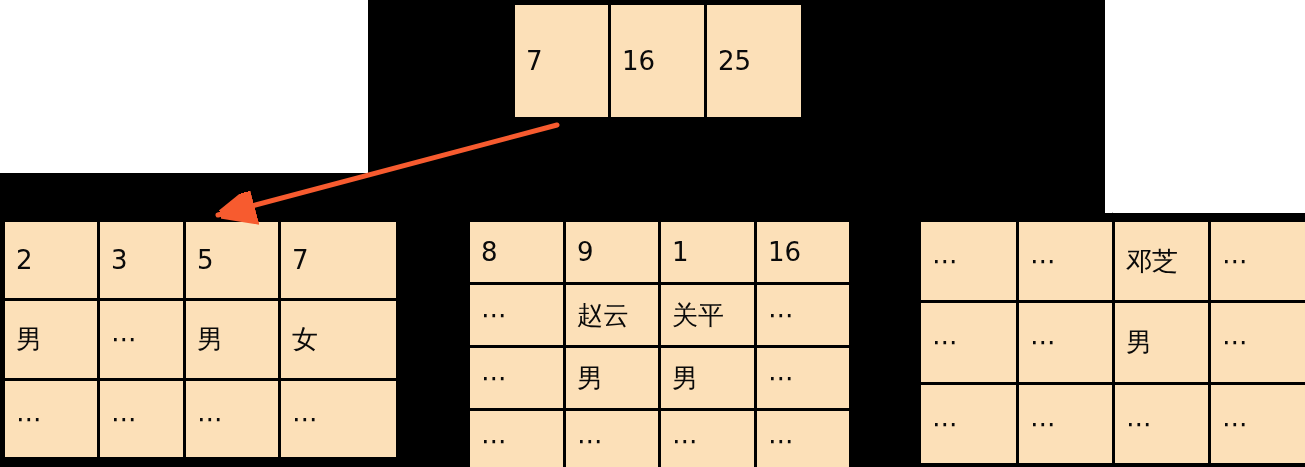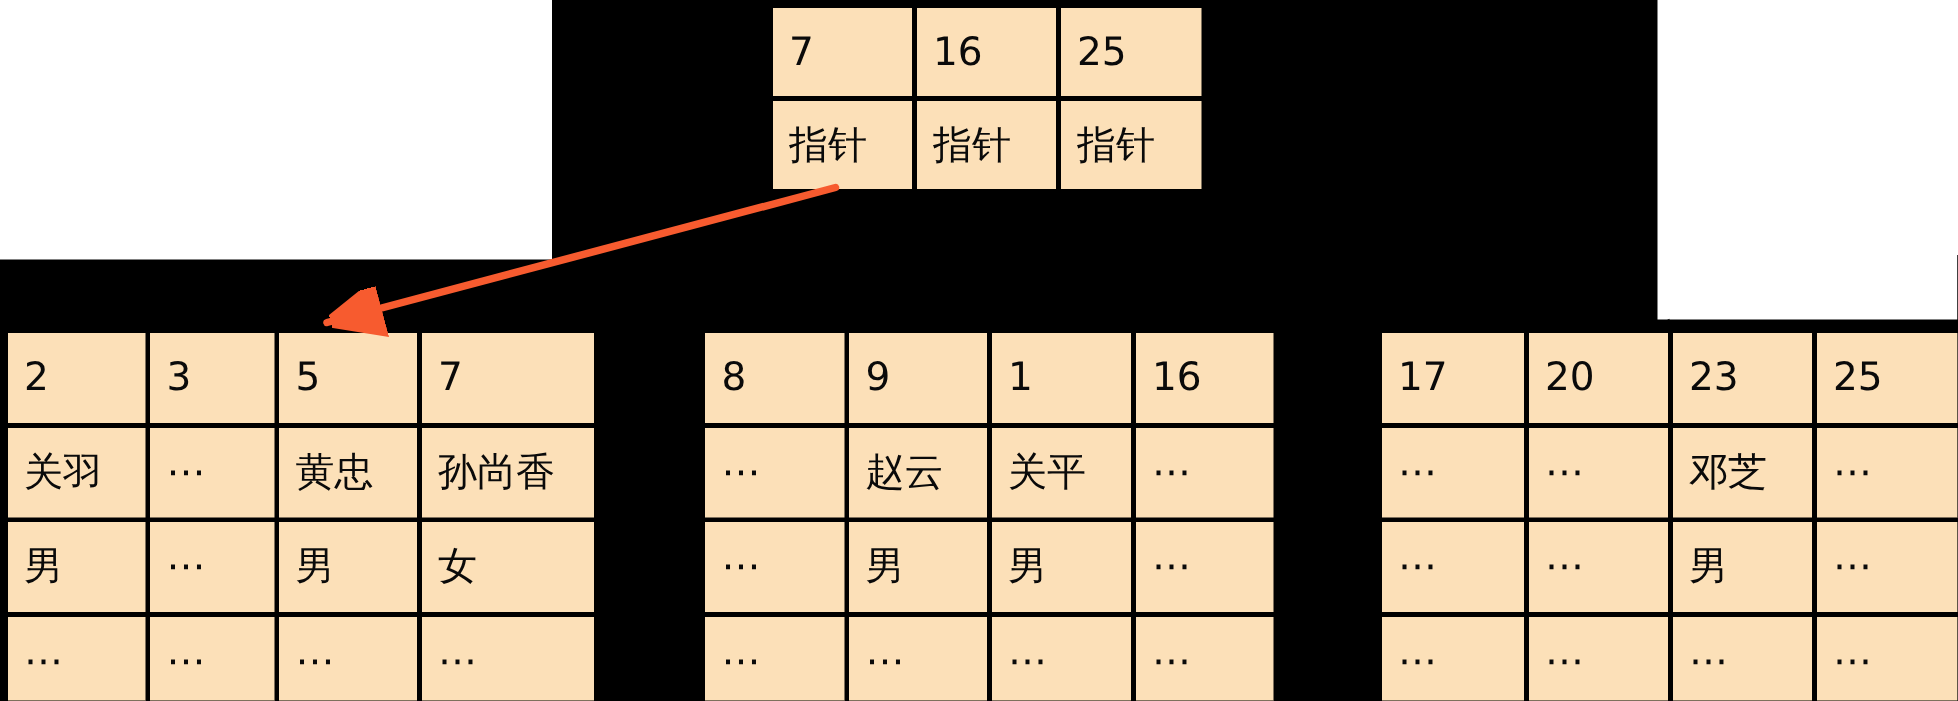--- a/index.html
+++ b/index.html
@@ -48,47 +48,36 @@
       <col style="width:96px">
       <col style="width:96px">
       <col style="width:97px">
     </colgroup>
   <tbody>
       <tr>
     <td>7</td>
     <td>16</td>
     <td>25</td>
   </tr>
-  <tr>
-    <td>指针</td>
-    <td>指针</td>
-    <td>指针</td>
-  </tr>
 </tbody>
   </table>
 
 <table id="leaf-table-1" class="node leaf">
   <colgroup>
       <col style="width:95px">
       <col style="width:86px">
       <col style="width:95px">
       <col style="width:118px">
     </colgroup>
   <tbody>
       <tr>
     <td>2</td>
     <td>3</td>
     <td>5</td>
     <td>7</td>
-  </tr>
-  <tr>
-    <td>关羽</td>
-    <td>⋯</td>
-    <td>黄忠</td>
-    <td>孙尚香</td>
   </tr>
   <tr>
     <td>男</td>
     <td>⋯</td>
     <td>男</td>
     <td>女</td>
   </tr>
   <tr>
     <td>⋯</td>
     <td>⋯</td>
@@ -134,26 +123,20 @@
   </table>
 
 <table id="leaf-table-3" class="node leaf">
   <colgroup>
       <col style="width:98px">
       <col style="width:96px">
       <col style="width:96px">
       <col style="width:97px">
     </colgroup>
   <tbody>
-      <tr>
-    <td>17</td>
-    <td>20</td>
-    <td>23</td>
-    <td>25</td>
-  </tr>
   <tr>
     <td>⋯</td>
     <td>⋯</td>
     <td>邓芝</td>
     <td>⋯</td>
   </tr>
   <tr>
     <td>⋯</td>
     <td>⋯</td>
     <td>男</td>

